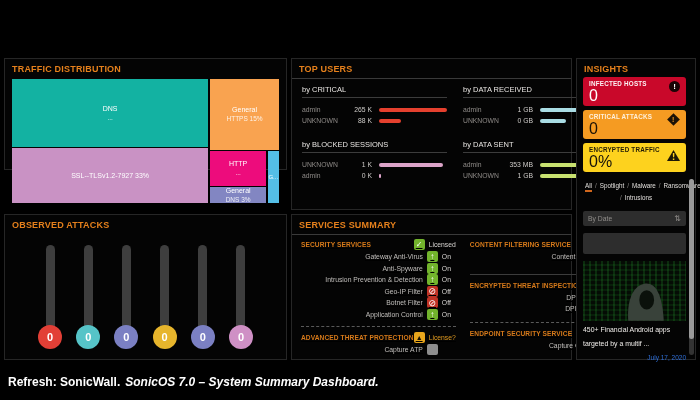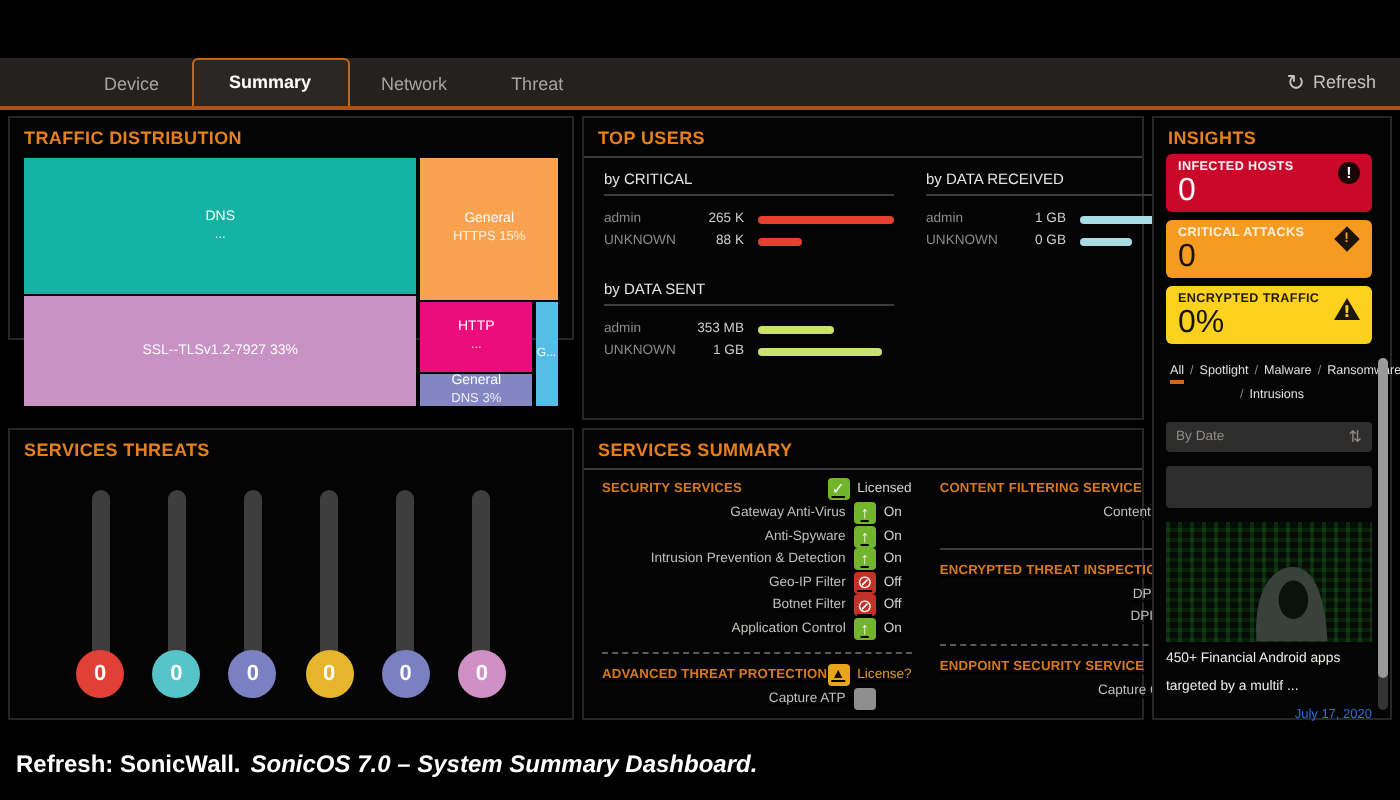--- a/index.html
+++ b/index.html
@@ -146,32 +146,20 @@
     display:flex; align-items:center; padding-left:8px;
     color:#fff; font-size:12px; font-weight:bold;
   }
   .caption em { font-style:italic; margin-left:5px; }
 </style>
 </head>
 <body>
 
 <div class="screen">
 
-  <div class="nav">
-    <div class="tabs">
-      <div class="tab">Device</div>
-      <div class="tab active">Summary</div>
-      <div class="tab">Network</div>
-      <div class="tab">Threat</div>
-    </div>
-    <div class="refresh">
-      <span class="refresh-icon"></span>
-      <span>Refresh</span>
-    </div>
-  </div>
 
   <section class="panel p-traffic">
     <h2>TRAFFIC DISTRIBUTION</h2>
     <div class="treemap">
       <div class="tm-block" style="left: 0px; top: 0px; width: 73.5%; height: 55%; background: rgb(19, 178, 162);">
         <span class="tm-label">DNS</span>
         <span class="tm-sub">...</span>
       </div>
       <div class="tm-block" style="left: 74.2%; top: 0px; width: 25.8%; height: 57%; background: rgb(249, 163, 80);">
         <span class="tm-label">General</span>
@@ -188,21 +176,21 @@
         <span class="tm-label">General</span>
         <span class="tm-sub">DNS 3%</span>
       </div>
       <div class="tm-block" style="left: 95.7%; top: 57.8%; width: 4.3%; height: 42.2%; background: rgb(84, 190, 230);">
         <span class="tm-label" style="font-size:6px">G...</span>
       </div>
     </div>
   </section>
 
   <section class="panel p-observed">
-    <h2>SERVICES THREATS</h2>
+    <h2>OBSERVED ATTACKS</h2>
     <div class="gauges">
       <div class="gauge">
         <div class="gauge-track"></div>
         <div class="gauge-value" style="background: rgb(226, 63, 54);">0</div>
       </div>
       <div class="gauge">
         <div class="gauge-track"></div>
         <div class="gauge-value" style="background: rgb(86, 196, 200);">0</div>
       </div>
       <div class="gauge">
@@ -244,20 +232,33 @@
         <div class="tu-heading">by DATA RECEIVED</div>
         <div class="tu-row">
           <span class="tu-label">admin</span>
           <span class="tu-value">1 GB</span>
           <span class="tu-bar" style="width: 64px; background: rgb(169, 220, 228);"></span>
         </div>
         <div class="tu-row">
           <span class="tu-label">UNKNOWN</span>
           <span class="tu-value">0 GB</span>
           <span class="tu-bar" style="width: 26px; background: rgb(169, 220, 228);"></span>
+        </div>
+      </div>
+      <div class="tu-chart">
+        <div class="tu-heading">by BLOCKED SESSIONS</div>
+        <div class="tu-row">
+          <span class="tu-label">UNKNOWN</span>
+          <span class="tu-value">1 K</span>
+          <span class="tu-bar" style="width: 64px; background: rgb(220, 164, 201);"></span>
+        </div>
+        <div class="tu-row">
+          <span class="tu-label">admin</span>
+          <span class="tu-value">0 K</span>
+          <span class="tu-bar" style="width: 2px; background: rgb(220, 164, 201);"></span>
         </div>
       </div>
       <div class="tu-chart">
         <div class="tu-heading">by DATA SENT</div>
         <div class="tu-row">
           <span class="tu-label">admin</span>
           <span class="tu-value">353 MB</span>
           <span class="tu-bar" style="width: 38px; background: rgb(200, 225, 112);"></span>
         </div>
         <div class="tu-row">

